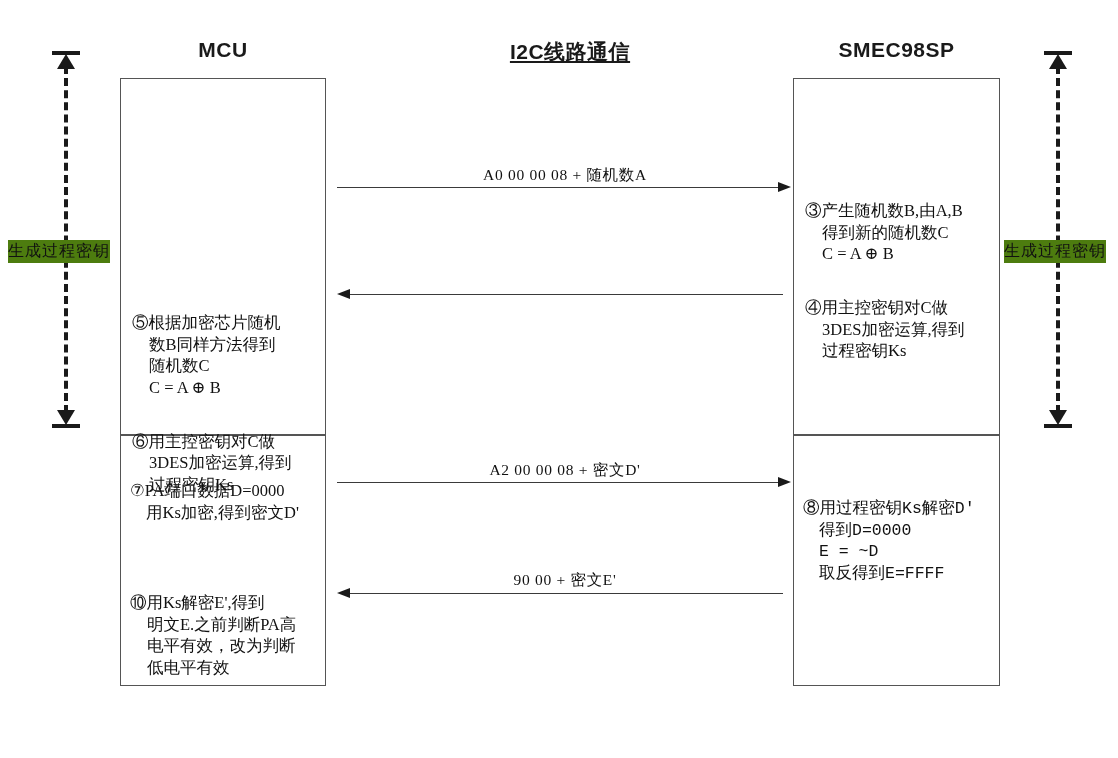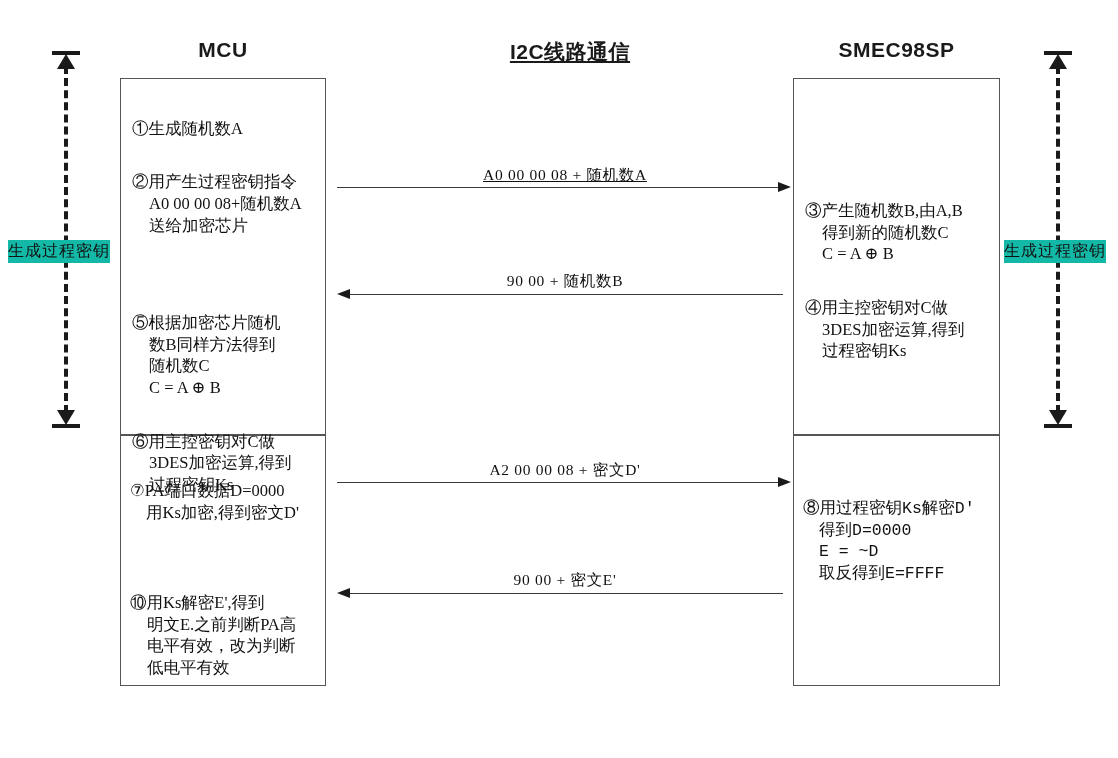--- a/index.html
+++ b/index.html
@@ -89,21 +89,21 @@
     width: 0; height: 0;
     border-left: 9px solid transparent;
     border-right: 9px solid transparent;
   }
   .vhead-up { border-bottom: 15px solid #1a1a1a; }
   .vhead-dn { border-top: 15px solid #1a1a1a; }
   .vspan-label {
     font-size: 16px;
     letter-spacing: 1px;
     white-space: nowrap;
-    background: #14b8a6;
+    background: #4d7c0f;
     padding: 1px 0;
     color: #111;
   }
 
   
   .caption {
     font-size: 19px;
     letter-spacing: 2px;
     text-align: center;
     white-space: nowrap;
@@ -120,26 +120,20 @@
   <div class="abs col-title" style="left:420px; top:38px; width:300px;text-decoration:underline;">I2C线路通信</div>
 
   <div class="abs col-title" style="left:793px; top:38px; width:207px;">SMEC98SP</div>
 
   <div class="abs ebox" style="left:120px; top:78px; width:206px; height:357px;"></div>
   <div class="abs ebox" style="left:120px; top:435px; width:206px; height:251px;"></div>
 
   <div class="abs ebox" style="left:793px; top:78px; width:207px; height:357px;"></div>
   <div class="abs ebox" style="left:793px; top:435px; width:207px; height:251px;"></div>
 
-  <div class="abs steps" style="left:132px; top:96px; width:190px;">
-    <div class="step"><span class="num">①</span><span>生成随机数A</span></div>
-    <div class="step"><span class="num">②</span><span>用产生过程密钥指令
-A0 00 00 08+随机数A
-送给加密芯片</span></div>
-  </div>
 
   <div class="abs steps" style="left:132px; top:290px; width:190px;">
     <div class="step"><span class="num">⑤</span><span>根据加密芯片随机
 数B同样方法得到
 随机数C
 C = A ⊕ B</span></div>
     <div class="step"><span class="num">⑥</span><span>用主控密钥对C做
 3DES加密运算,得到
 过程密钥Ks</span></div>
   </div>
@@ -165,25 +159,24 @@
 过程密钥Ks</span></div>
   </div>
 
   <div class="abs steps" style="left:803px; top:476px; width:197px;font-family:Liberation Mono, monospace;">
     <div class="step" style="padding-left:16px;"><span class="num" style="margin-left:-16px;">⑧</span><span>用过程密钥Ks解密D'
 得到D=0000
   E = ~D
 取反得到E=FFFF</span></div>
   </div>
 
-  <div class="abs msg-label" style="left:400px; top:165px; width:330px;text-decoration:underline;">A0 00 00 08 + 随机数A</div>
+  <div class="abs msg-label" style="left:400px; top:165px; width:330px;">A0 00 00 08 + 随机数A</div>
   <div class="abs msg-line" style="left:337px; top:187px; width:446px;"></div>
   <div class="abs arrowhead-r" style="left:778px; top:181.5px;"></div>
 
-  <div class="abs msg-label" style="left:400px; top:271px; width:330px;">90 00 + 随机数B</div>
   <div class="abs msg-line" style="left:350px; top:294px; width:433px;"></div>
   <div class="abs arrowhead-l" style="left:337px; top:288.5px;"></div>
 
   <div class="abs msg-label" style="left:400px; top:460px; width:330px;">A2 00 00 08 + 密文D'</div>
   <div class="abs msg-line" style="left:337px; top:482px; width:446px;"></div>
   <div class="abs arrowhead-r" style="left:778px; top:476.5px;"></div>
 
   <div class="abs msg-label" style="left:400px; top:570px; width:330px;">90 00 + 密文E'</div>
   <div class="abs msg-line" style="left:350px; top:593px; width:433px;"></div>
   <div class="abs arrowhead-l" style="left:337px; top:587.5px;"></div>

